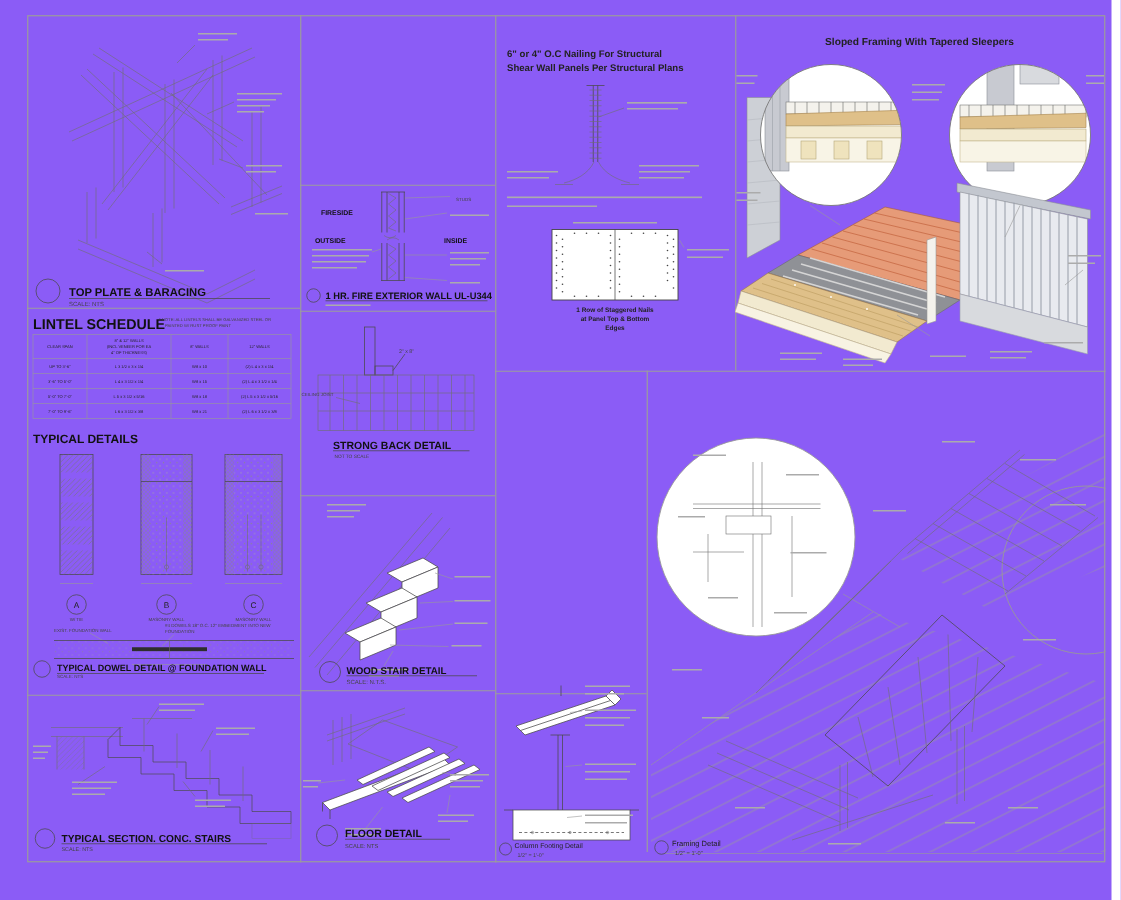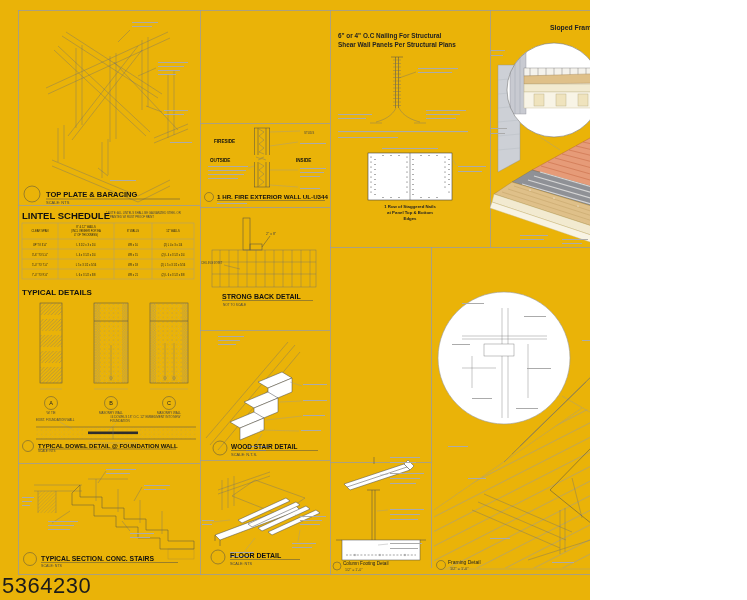--- a/index.html
+++ b/index.html
@@ -1,16 +1,16 @@
 <!DOCTYPE html>
 <html><head>
 <meta charset="utf-8">
 <style>
   html,body{margin:0;padding:0;background:#fff;}
-  .stage{position:relative;width:590px;height:600px;background:#eab308;font-family:"Liberation Sans",sans-serif;overflow:hidden;}
+  .stage{position:relative;width:741px;height:600px;background:#8b5cf6;font-family:"Liberation Sans",sans-serif;overflow:hidden;}
   .abs{position:absolute;}
   svg text{font-family:"Liberation Sans",sans-serif;fill:#222;}
   svg .ttl{font-weight:bold;fill:#111;}
   svg .tiny{fill:#444;}
   .ln{stroke:#4a4a4a;stroke-width:.5;fill:none;}
   .ln2{stroke:#6e6e6e;stroke-width:.4;fill:none;}
   .ln3{stroke:#999;stroke-width:.4;fill:none;}
   .bord{stroke:#9c9c9c;stroke-width:.8;fill:none;}
   .pt{fill:#ababab;}
   #sheetnum{position:absolute;left:2px;top:573px;font-size:22px;color:#1b1b1b;letter-spacing:.5px;}
@@ -791,14 +791,13 @@
         <rect class="pt" x="60" y="267" width="30" height="1"></rect>
         <rect class="pt" x="60" y="272" width="28" height="1"></rect>
       <rect class="pt" x="60" y="296" width="32" height="1"></rect>
         <rect class="pt" x="60" y="301" width="28" height="1"></rect>
     </g>
     <circle cx="7" cy="319" r="4" class="ln"></circle>
     <text x="13" y="318" font-size="4.6" fill="#333">Column Footing Detail</text>
     <text x="15" y="324" font-size="3.6" class="tiny">1/2" = 1'-0"</text>
   </svg>
 
-  <div id="sheetnum">5364230</div>
 </div>
 
 </body></html>

